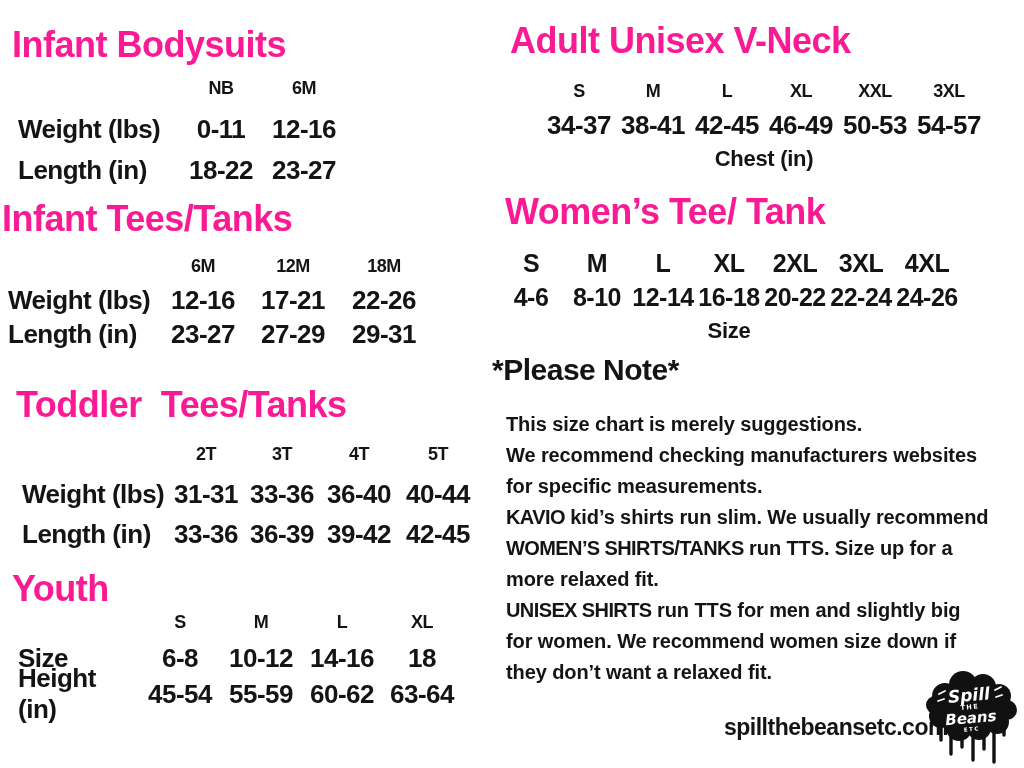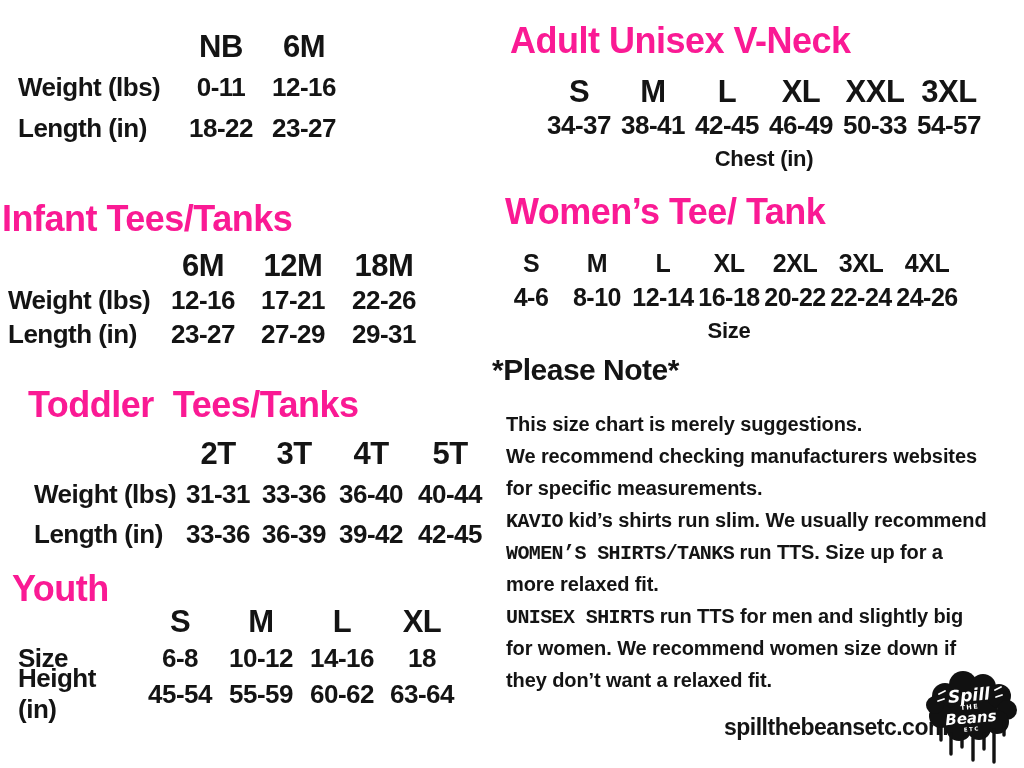--- a/index.html
+++ b/index.html
@@ -3,47 +3,48 @@
 <meta charset="utf-8">
 <style>
   html,body{margin:0;padding:0;background:#ffffff;}
   .page{position:relative;width:1024px;height:768px;background:#ffffff;overflow:hidden;
         font-family:"Liberation Sans",sans-serif;color:#141414;}
   .sec{position:absolute;}
   h1.pink{margin:0;color:#fa1a94;font-size:36px;line-height:42px;font-weight:800;
           letter-spacing:-0.5px;white-space:pre;}
   .tbl{display:grid;}
   .c{font-weight:700;font-size:26px;display:flex;align-items:center;letter-spacing:-0.5px;}
-  .c.hd{justify-content:center;font-size:31px;}
+  .c.hd{justify-content:center;font-size:18px;}
   .c.v{justify-content:center;}
   .c.lbl{justify-content:flex-start;}
   .tbl-ib{grid-template-columns:162px 82px 84px;grid-auto-rows:41px;margin-top:2px;padding-left:6px;}
   .tbl-it{grid-template-columns:150px 90px 90px 92px;grid-auto-rows:34px;margin-top:9px;padding-left:6px;}
   .tbl-tt{grid-template-columns:146px 76px 76px 78px 80px;grid-auto-rows:40px;margin-top:8px;padding-left:6px;}
   .tbl-y{grid-template-columns:122px 80px 82px 80px 80px;grid-auto-rows:36px;margin-top:-6px;padding-left:6px;}
   .adult-row{display:grid;grid-template-columns:repeat(6,74px);margin-left:50px;height:34px;}
   .women-row{display:grid;grid-template-columns:repeat(7,66px);margin-left:6px;height:34px;}
   .women-row .c{font-size:25px;}
   .axis{font-weight:700;font-size:22px;text-align:center;letter-spacing:-0.3px;}
   .adult-axis{width:444px;margin-left:50px;margin-top:4px;}
   .women-axis{width:462px;margin-left:6px;margin-top:4px;}
   .note-title{margin:0;font-size:30px;line-height:40px;font-weight:800;letter-spacing:-0.5px;}
   .note-body{margin-top:19px;padding-left:14px;font-size:20px;line-height:31px;font-weight:700;
              letter-spacing:-0.1px;}
   .note-body p{margin:0;white-space:nowrap;}
-  .lead{font-family:Liberation Mono, monospace;font-weight:800;letter-spacing:-0.6px;}
+  .lead{font-family:Liberation Sans, sans-serif;font-weight:800;letter-spacing:-0.6px;}
   .website{position:absolute;left:724px;top:714px;font-size:23px;font-weight:700;letter-spacing:-0.5px;}
   .logo{position:absolute;left:921px;top:663px;width:100px;height:102px;}
 </style>
 </head>
 <body>
 
 <div class="page">
 
   <section class="sec" style="left:12px;top:24px;">
+    <h1 class="pink">Infant Bodysuits</h1>
     <div class="tbl tbl-ib">
       <div class="c lbl"></div>
       <div class="c hd">NB</div>
       <div class="c hd">6M</div>
       <div class="c lbl">Weight (lbs)</div>
       <div class="c v">0-11</div>
       <div class="c v">12-16</div>
       <div class="c lbl">Length (in)</div>
       <div class="c v">18-22</div>
       <div class="c v">23-27</div>
@@ -61,21 +62,21 @@
       <div class="c v">12-16</div>
       <div class="c v">17-21</div>
       <div class="c v">22-26</div>
       <div class="c lbl">Length (in)</div>
       <div class="c v">23-27</div>
       <div class="c v">27-29</div>
       <div class="c v">29-31</div>
     </div>
   </section>
 
-  <section class="sec" style="left:28px;top:384px;">
+  <section class="sec" style="left:16px;top:384px;">
     <h1 class="pink">Toddler  Tees/Tanks</h1>
     <div class="tbl tbl-tt">
       <div class="c lbl"></div>
       <div class="c hd">2T</div>
       <div class="c hd">3T</div>
       <div class="c hd">4T</div>
       <div class="c hd">5T</div>
       <div class="c lbl">Weight (lbs)</div>
       <div class="c v">31-31</div>
       <div class="c v">33-36</div>
@@ -118,21 +119,21 @@
       <div class="c hd">L</div>
       <div class="c hd">XL</div>
       <div class="c hd">XXL</div>
       <div class="c hd">3XL</div>
     </div>
     <div class="adult-row">
       <div class="c v">34-37</div>
       <div class="c v">38-41</div>
       <div class="c v">42-45</div>
       <div class="c v">46-49</div>
-      <div class="c v">50-33</div>
+      <div class="c v">50-53</div>
       <div class="c v">54-57</div>
     </div>
     <div class="axis adult-axis">Chest (in)</div>
   </section>
 
   <section class="sec" style="left:492px;top:188px;">
     <h1 class="pink" style="padding-left:13px;line-height:48px;">Women’s Tee/ Tank</h1>
     <div class="women-row" style="margin-top:10px;">
       <div class="c hd">S</div>
       <div class="c hd">M</div>

